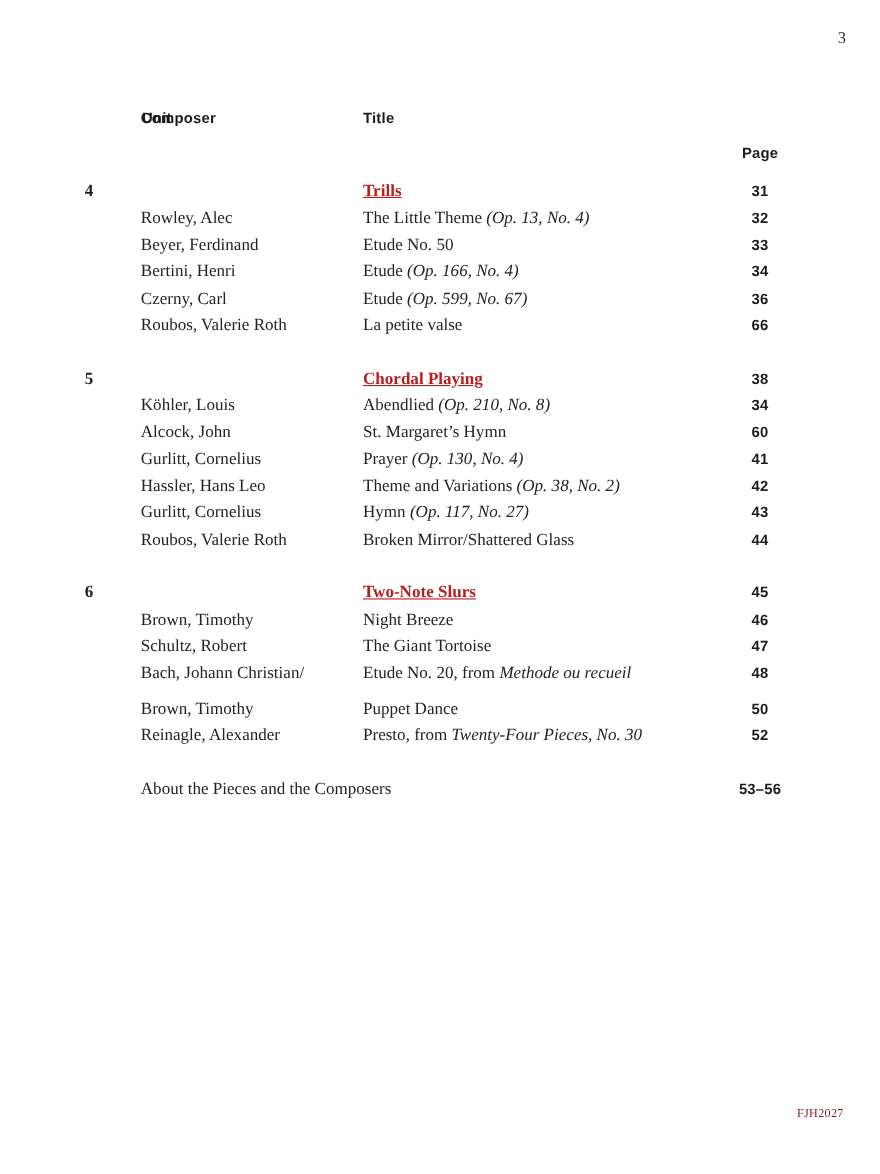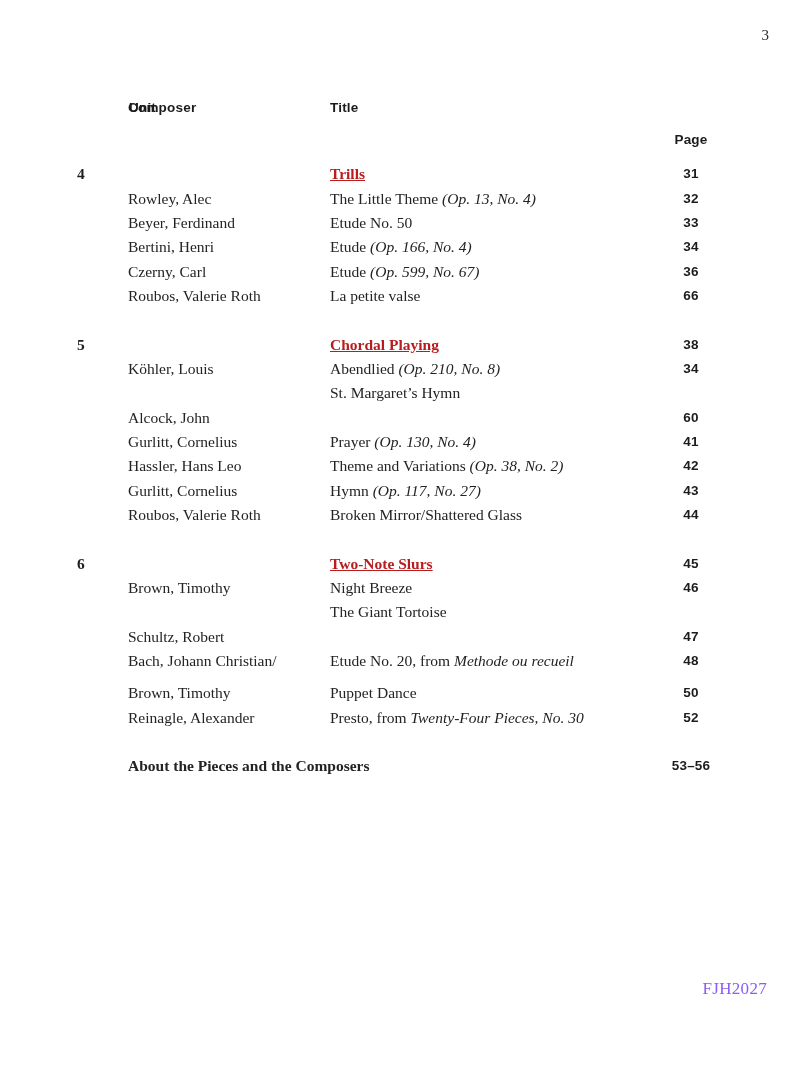--- a/index.html
+++ b/index.html
@@ -22,25 +22,25 @@
     position: absolute;
     top: 27px;
     right: 31px;
     font-size: 15px;
     color: #2a2a2a;
   }
 
   
   .catalog {
     position: absolute;
-    top: 979px;
+    top: 1006px;
     right: 33px;
-    font-size: 17px;
+    font-size: 11px;
     letter-spacing: 0.3px;
-    color: #8b5cf6;
+    color: #7f1d1d;
   }
 
   
   .toc {
     position: absolute;
     top: 96px;
     left: 0;
     width: 800px;
   }
   .row {
@@ -73,21 +73,21 @@
   .title-cell    { grid-column: 3; }
   .page-cell     { grid-column: 4; text-align: center; }
 
   .section-title { font-weight: 700; color: #b91c1c; text-decoration: underline; }
   .italic { font-style: italic; }
 
   .section       { margin-top: 24.33px; }
   .first-section { margin-top: 10px; }
   .gap-before    { margin-top: 8px; }
   .about-row     { margin-top: 24.33px; }
-  .about-label   { grid-column: 2 / 4; font-weight: bold; }
+  .about-label   { grid-column: 2 / 4; }
 </style>
 </head>
 <body>
 
 <div class="folio">3</div>
 
 <div class="toc">
 
   <div class="row header-row">
     <div class="cell head-font unit-h">Unit</div>
@@ -146,24 +146,24 @@
           <div class="cell head-font page-cell">38</div>
         </div>
         <div class="row">
           <div class="cell composer-cell">
             <div>Köhler, Louis</div>
           </div>
           <div class="cell title-cell"><span>Abendlied </span><span class="italic">(Op. 210, No. 8)</span></div>
           <div class="cell head-font page-cell">34</div>
         </div>
         <div class="row">
+          <div class="cell composer-cell">
+            <div>Alcock, John</div>
+          </div>
           <div class="cell title-cell"><span>St. Margaret’s Hymn</span></div>
-          <div class="cell composer-cell">
-            <div>Alcock, John</div>
-          </div>
           <div class="cell head-font page-cell">60</div>
         </div>
         <div class="row">
           <div class="cell composer-cell">
             <div>Gurlitt, Cornelius</div>
           </div>
           <div class="cell title-cell"><span>Prayer </span><span class="italic">(Op. 130, No. 4)</span></div>
           <div class="cell head-font page-cell">41</div>
         </div>
         <div class="row">
@@ -195,24 +195,24 @@
           <div class="cell head-font page-cell">45</div>
         </div>
         <div class="row">
           <div class="cell composer-cell">
             <div>Brown, Timothy</div>
           </div>
           <div class="cell title-cell"><span>Night Breeze</span></div>
           <div class="cell head-font page-cell">46</div>
         </div>
         <div class="row">
+          <div class="cell composer-cell">
+            <div>Schultz, Robert</div>
+          </div>
           <div class="cell title-cell"><span>The Giant Tortoise</span></div>
-          <div class="cell composer-cell">
-            <div>Schultz, Robert</div>
-          </div>
           <div class="cell head-font page-cell">47</div>
         </div>
         <div class="row">
           <div class="cell composer-cell">
             <div>Bach, Johann Christian/</div>
           </div>
           <div class="cell title-cell"><span>Etude No. 20, from </span><span class="italic">Methode ou recueil</span></div>
           <div class="cell head-font page-cell">48</div>
         </div>
         <div class="row gap-before">

